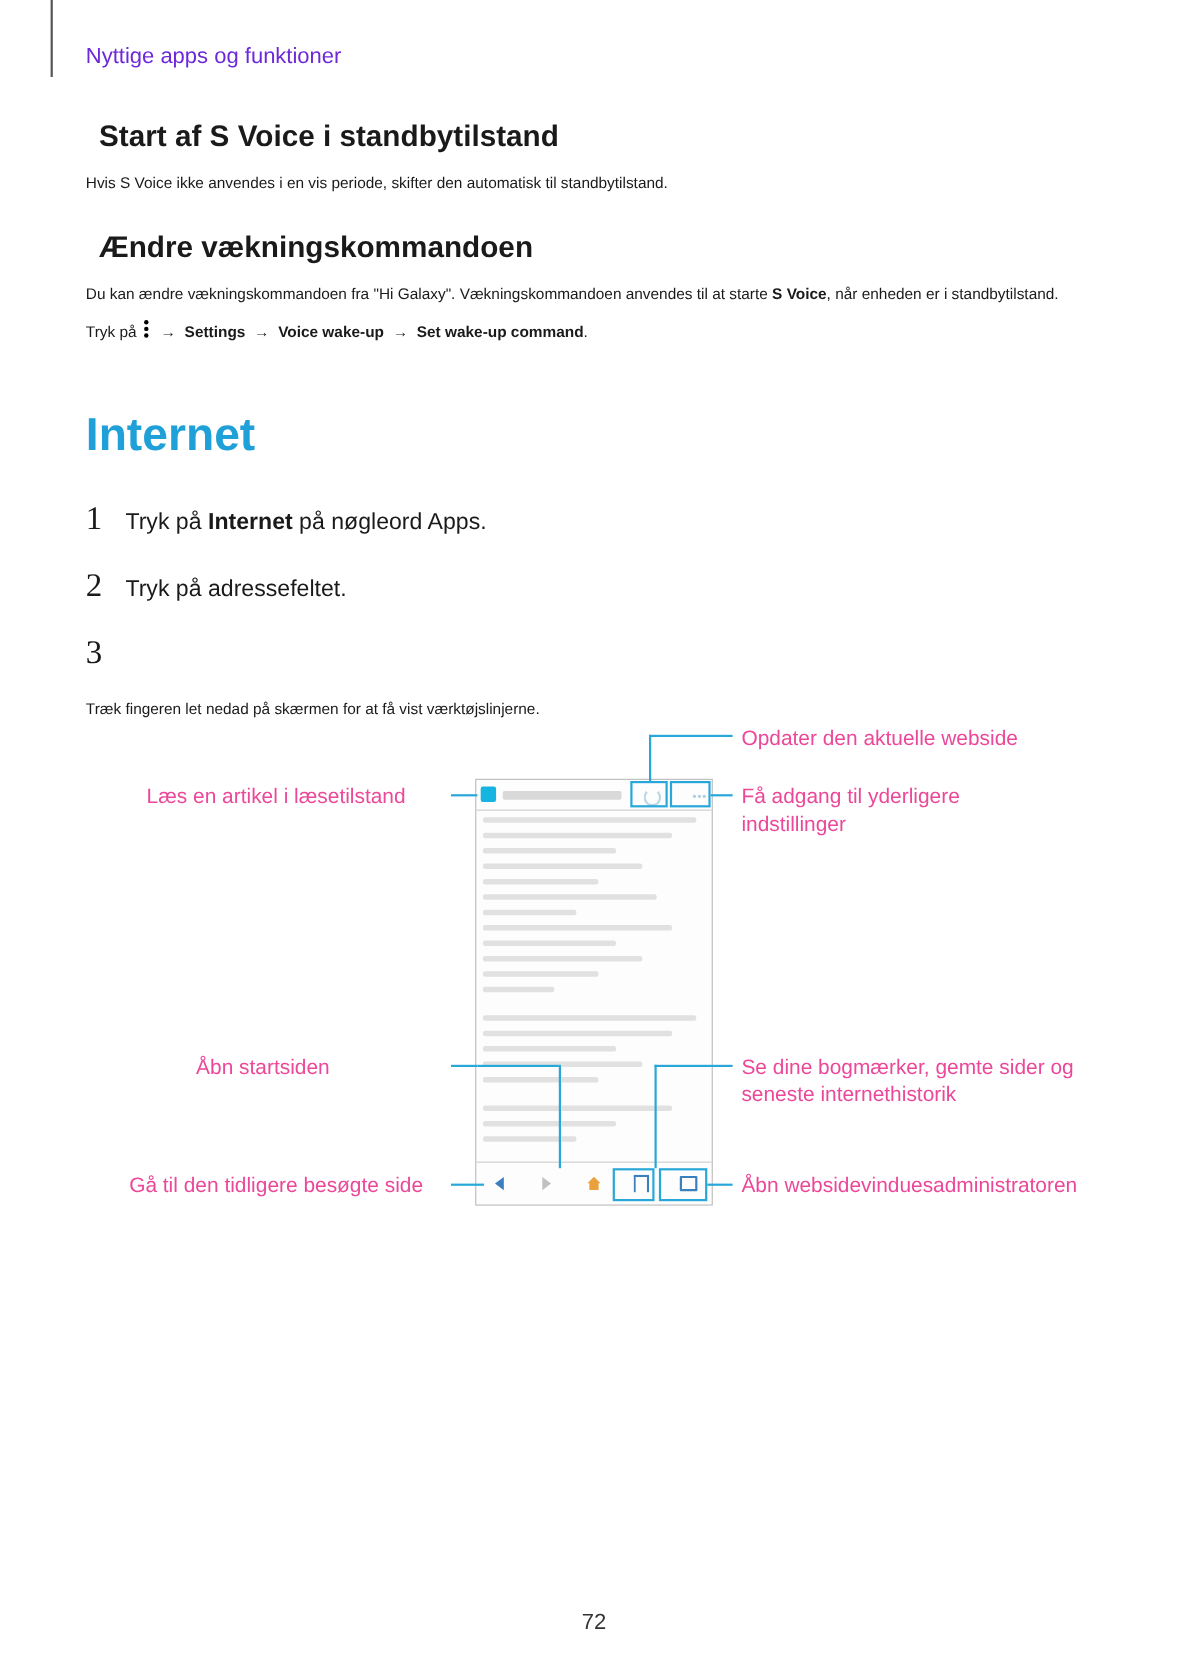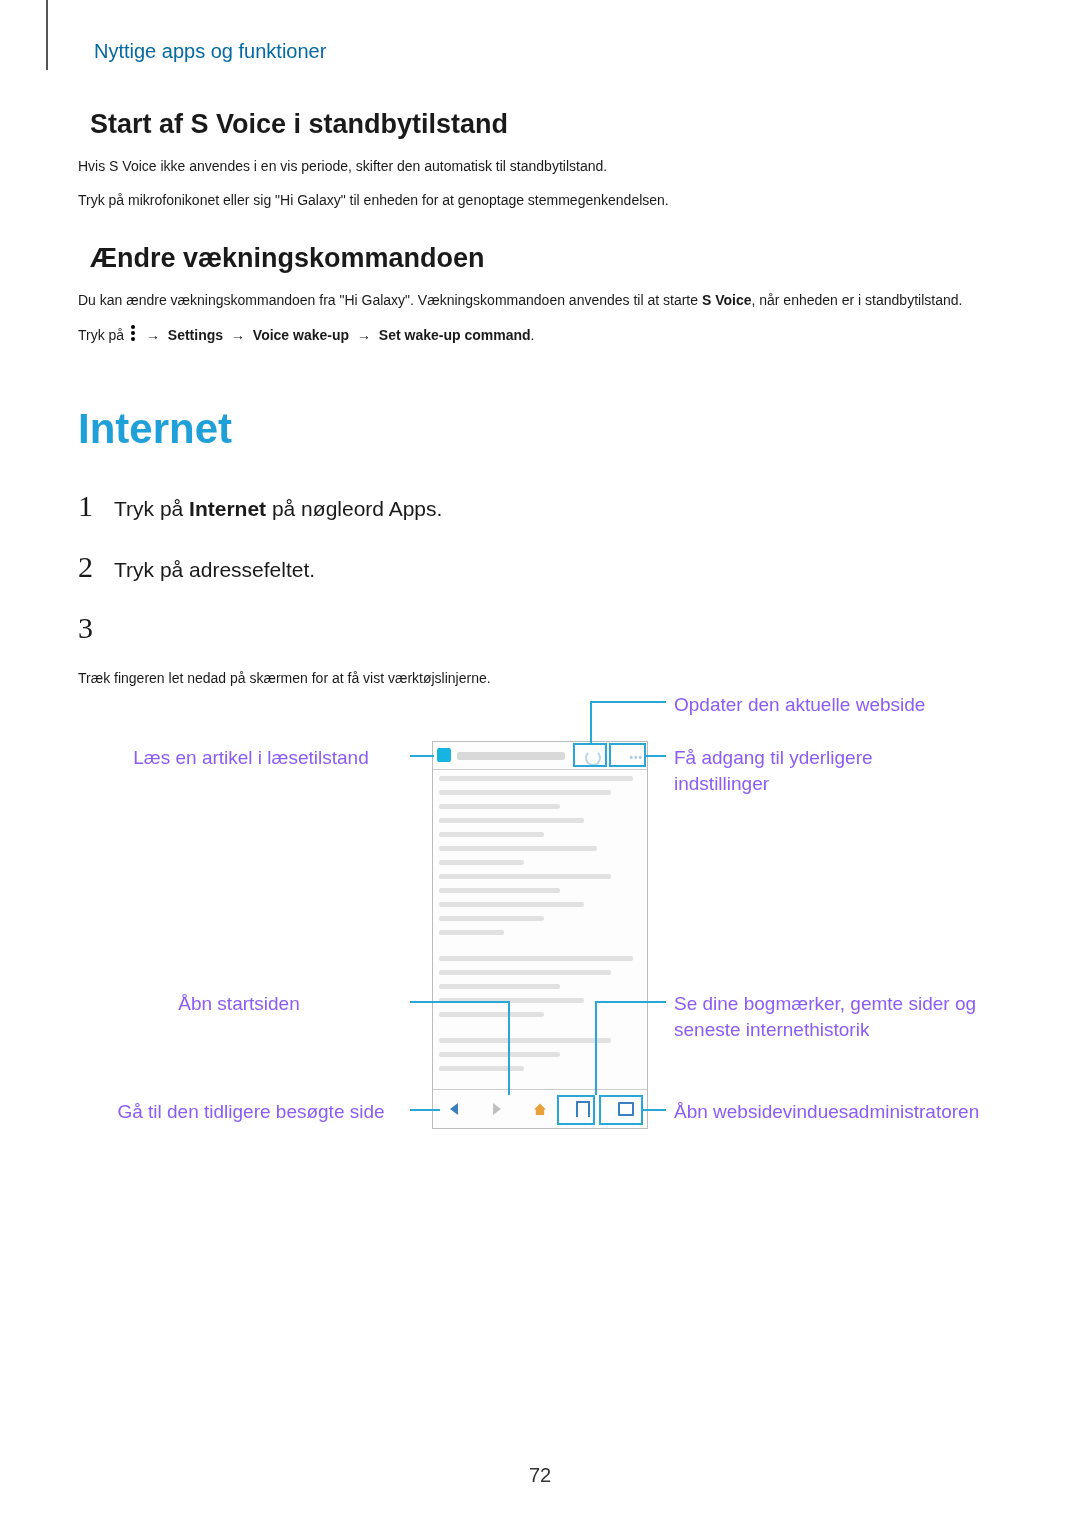--- a/index.html
+++ b/index.html
@@ -20,22 +20,22 @@
   .outer-rule {
     position: absolute;
     left: 46px;
     top: 0;
     width: 2px;
     height: 70px;
     background: #555;
   }
   .breadcrumb {
     font-size: 20px;
-    color: #0369a1;
-    margin: 0 0 46px 16px;
+    color: #6d28d9;
+    margin: 0 0 46px 0;
   }
   h2 {
     font-size: 27px;
     font-weight: 700;
     margin: 0 0 16px 12px;
   }
   h2.sub {
     margin-top: 32px;
   }
   p {
@@ -124,35 +124,34 @@
   .hi-refresh{ left:495px; top:42px; width:34px; height:24px; }
   .hi-more   { left:531px; top:42px; width:37px; height:24px; }
   .hi-book   { left:479px; top:394px; width:38px; height:30px; }
   .hi-tabs   { left:521px; top:394px; width:44px; height:30px; }
 
   
   .lead { position:absolute; background:#29a7d9; }
   .lead.h { height:2px; }
   .lead.v { width:2px; }
 
-  .cap { position:absolute; font-size:19px; line-height:1.35; color:#8b5cf6; }
+  .cap { position:absolute; font-size:19px; line-height:1.35; color:#ec4899; }
   .cap.left { text-align:center; }
   .page-number { position:absolute; bottom:40px; left:0; width:1080px; text-align:center; font-size:20px; color:#333; }
 </style>
 </head>
 <body>
 
 <div class="page">
   <div class="outer-rule"></div>
 
   <div class="breadcrumb">Nyttige apps og funktioner</div>
 
   <h2>Start af S Voice i standbytilstand</h2>
   <p>Hvis S Voice ikke anvendes i en vis periode, skifter den automatisk til standbytilstand.</p>
-  <p>Tryk på mikrofonikonet eller sig "Hi Galaxy" til enheden for at genoptage stemmegenkendelsen.</p>
 
   <h2 class="sub">Ændre vækningskommandoen</h2>
   <p>
     <span>Du kan ændre vækningskommandoen fra "Hi Galaxy". Vækningskommandoen anvendes til at starte </span><span class="bold">S Voice</span><span>, når enheden er i standbytilstand.</span>
   </p>
   <p>
     <span>Tryk på </span>
     <span class="more-dots-svg">
       <svg width="10" height="18" viewBox="0 0 10 18">
           <circle cx="5" cy="3" r="2"></circle>

